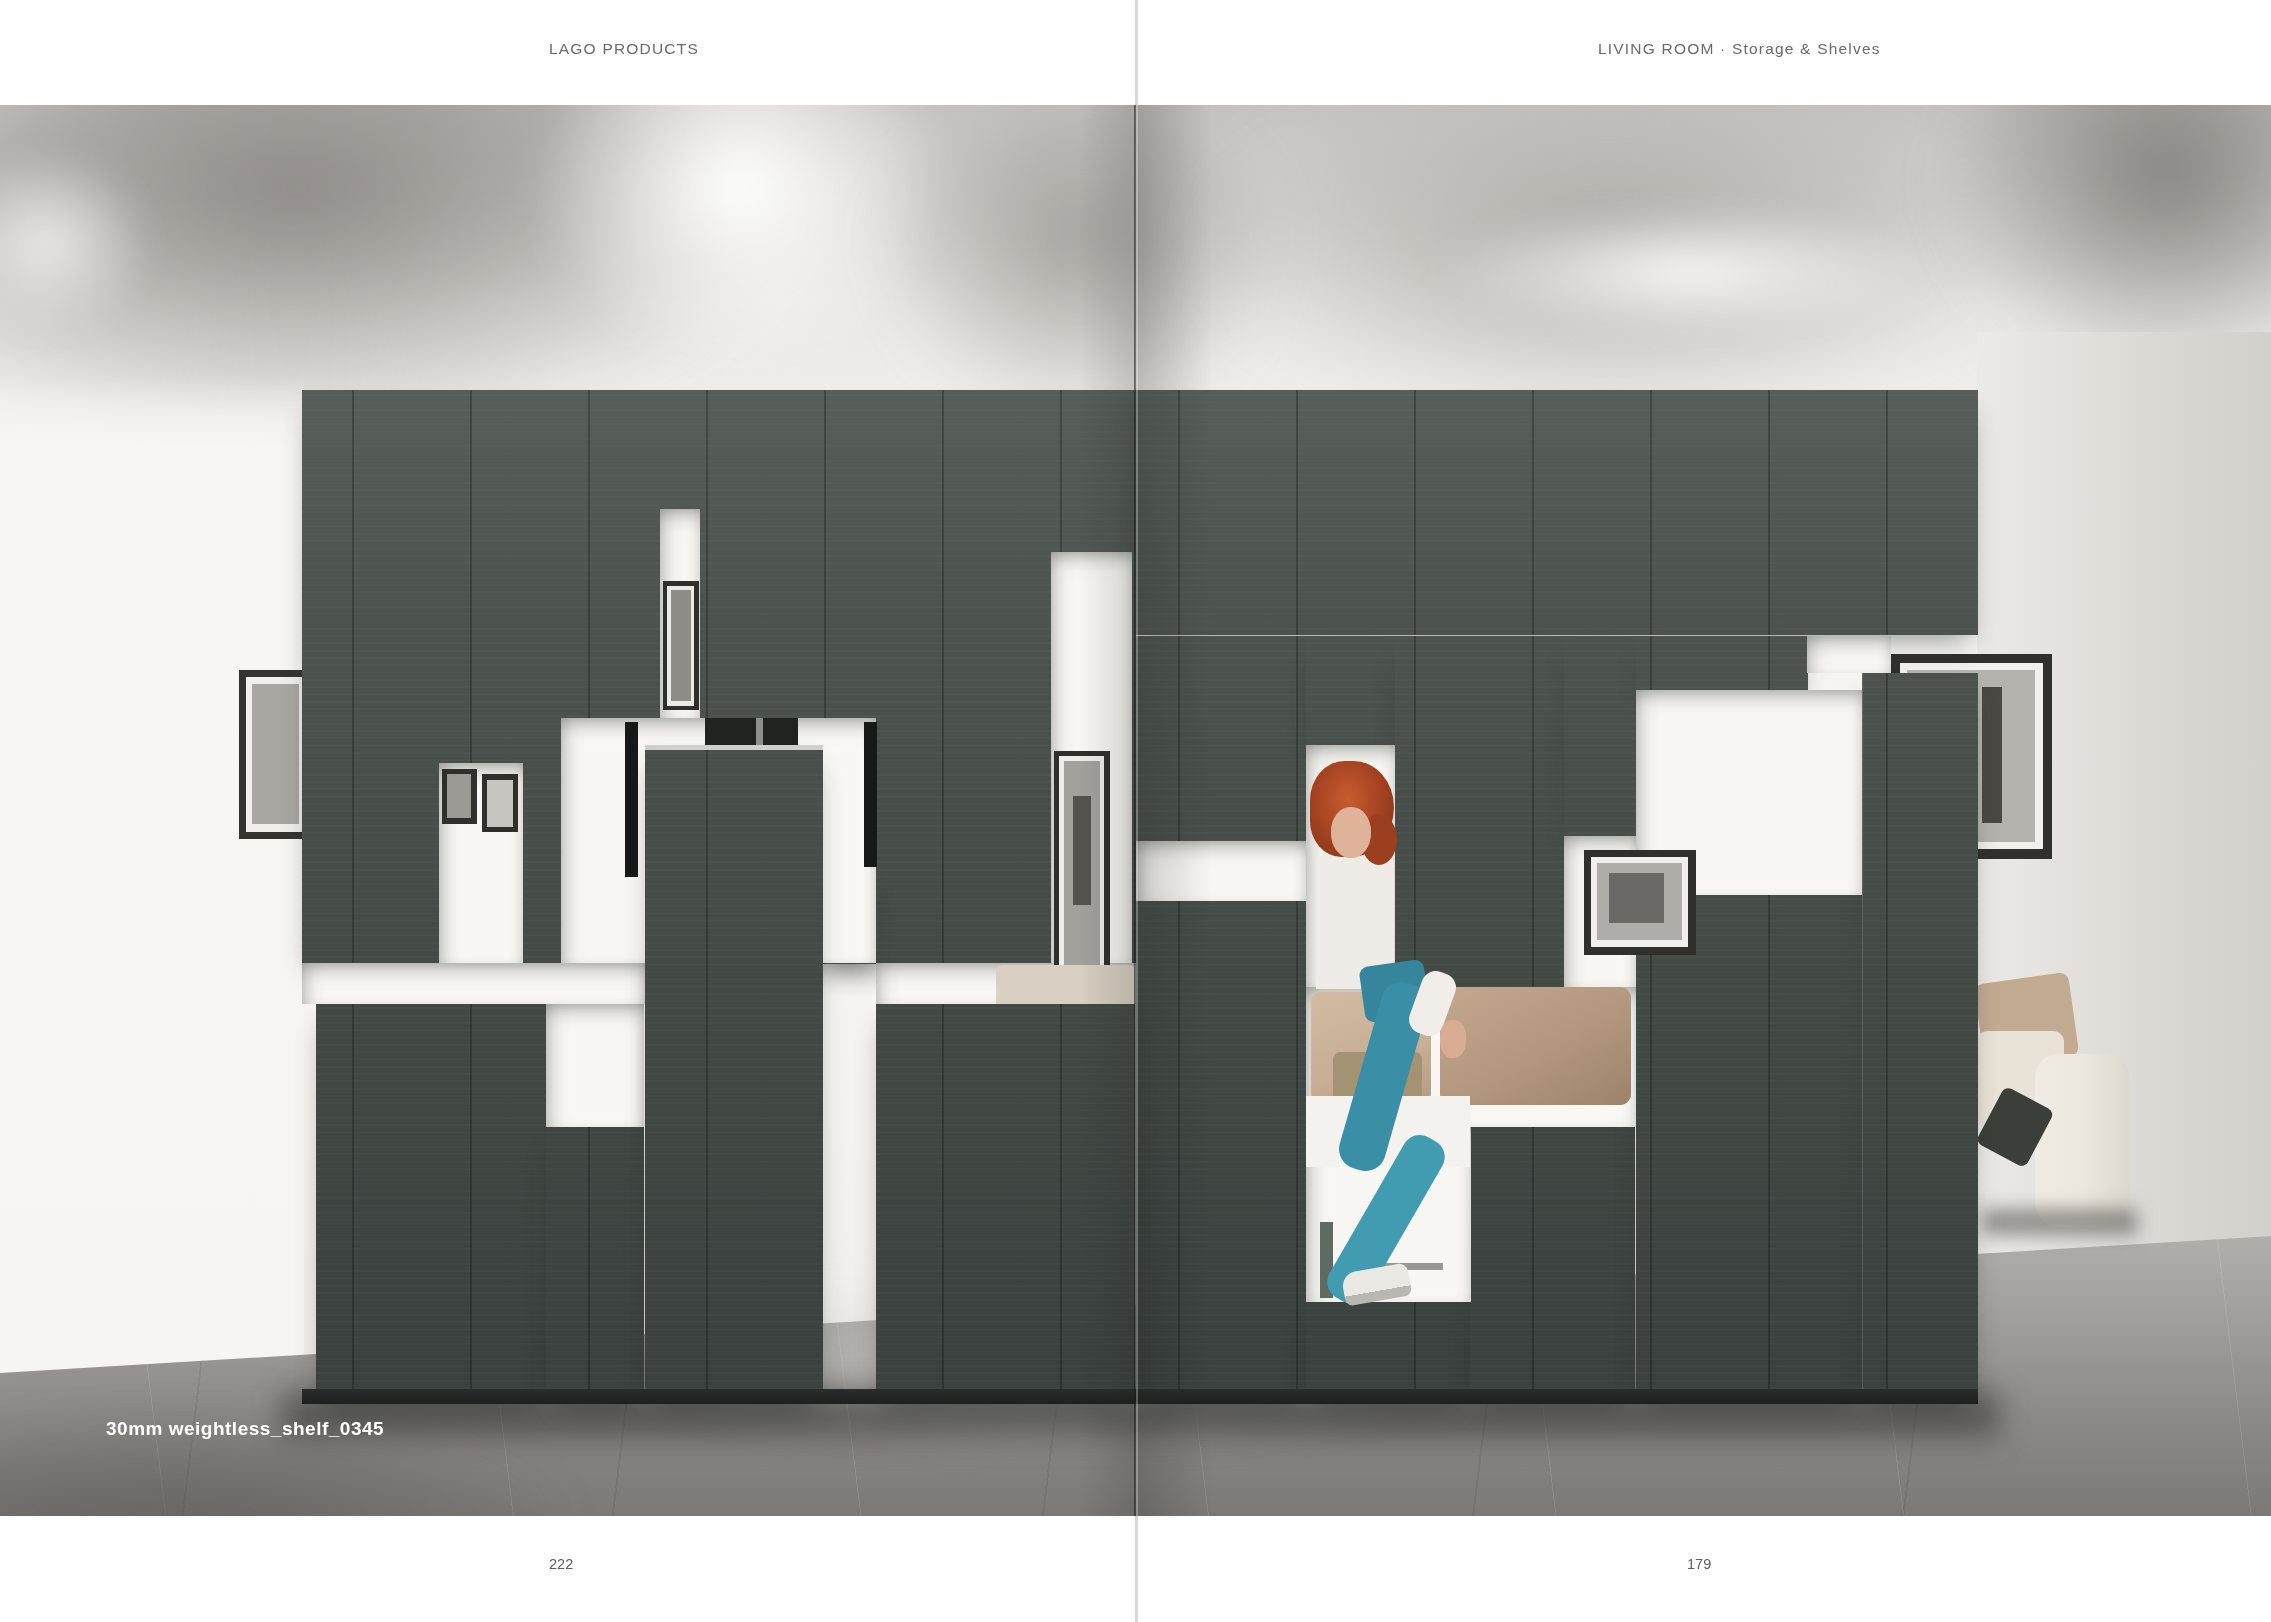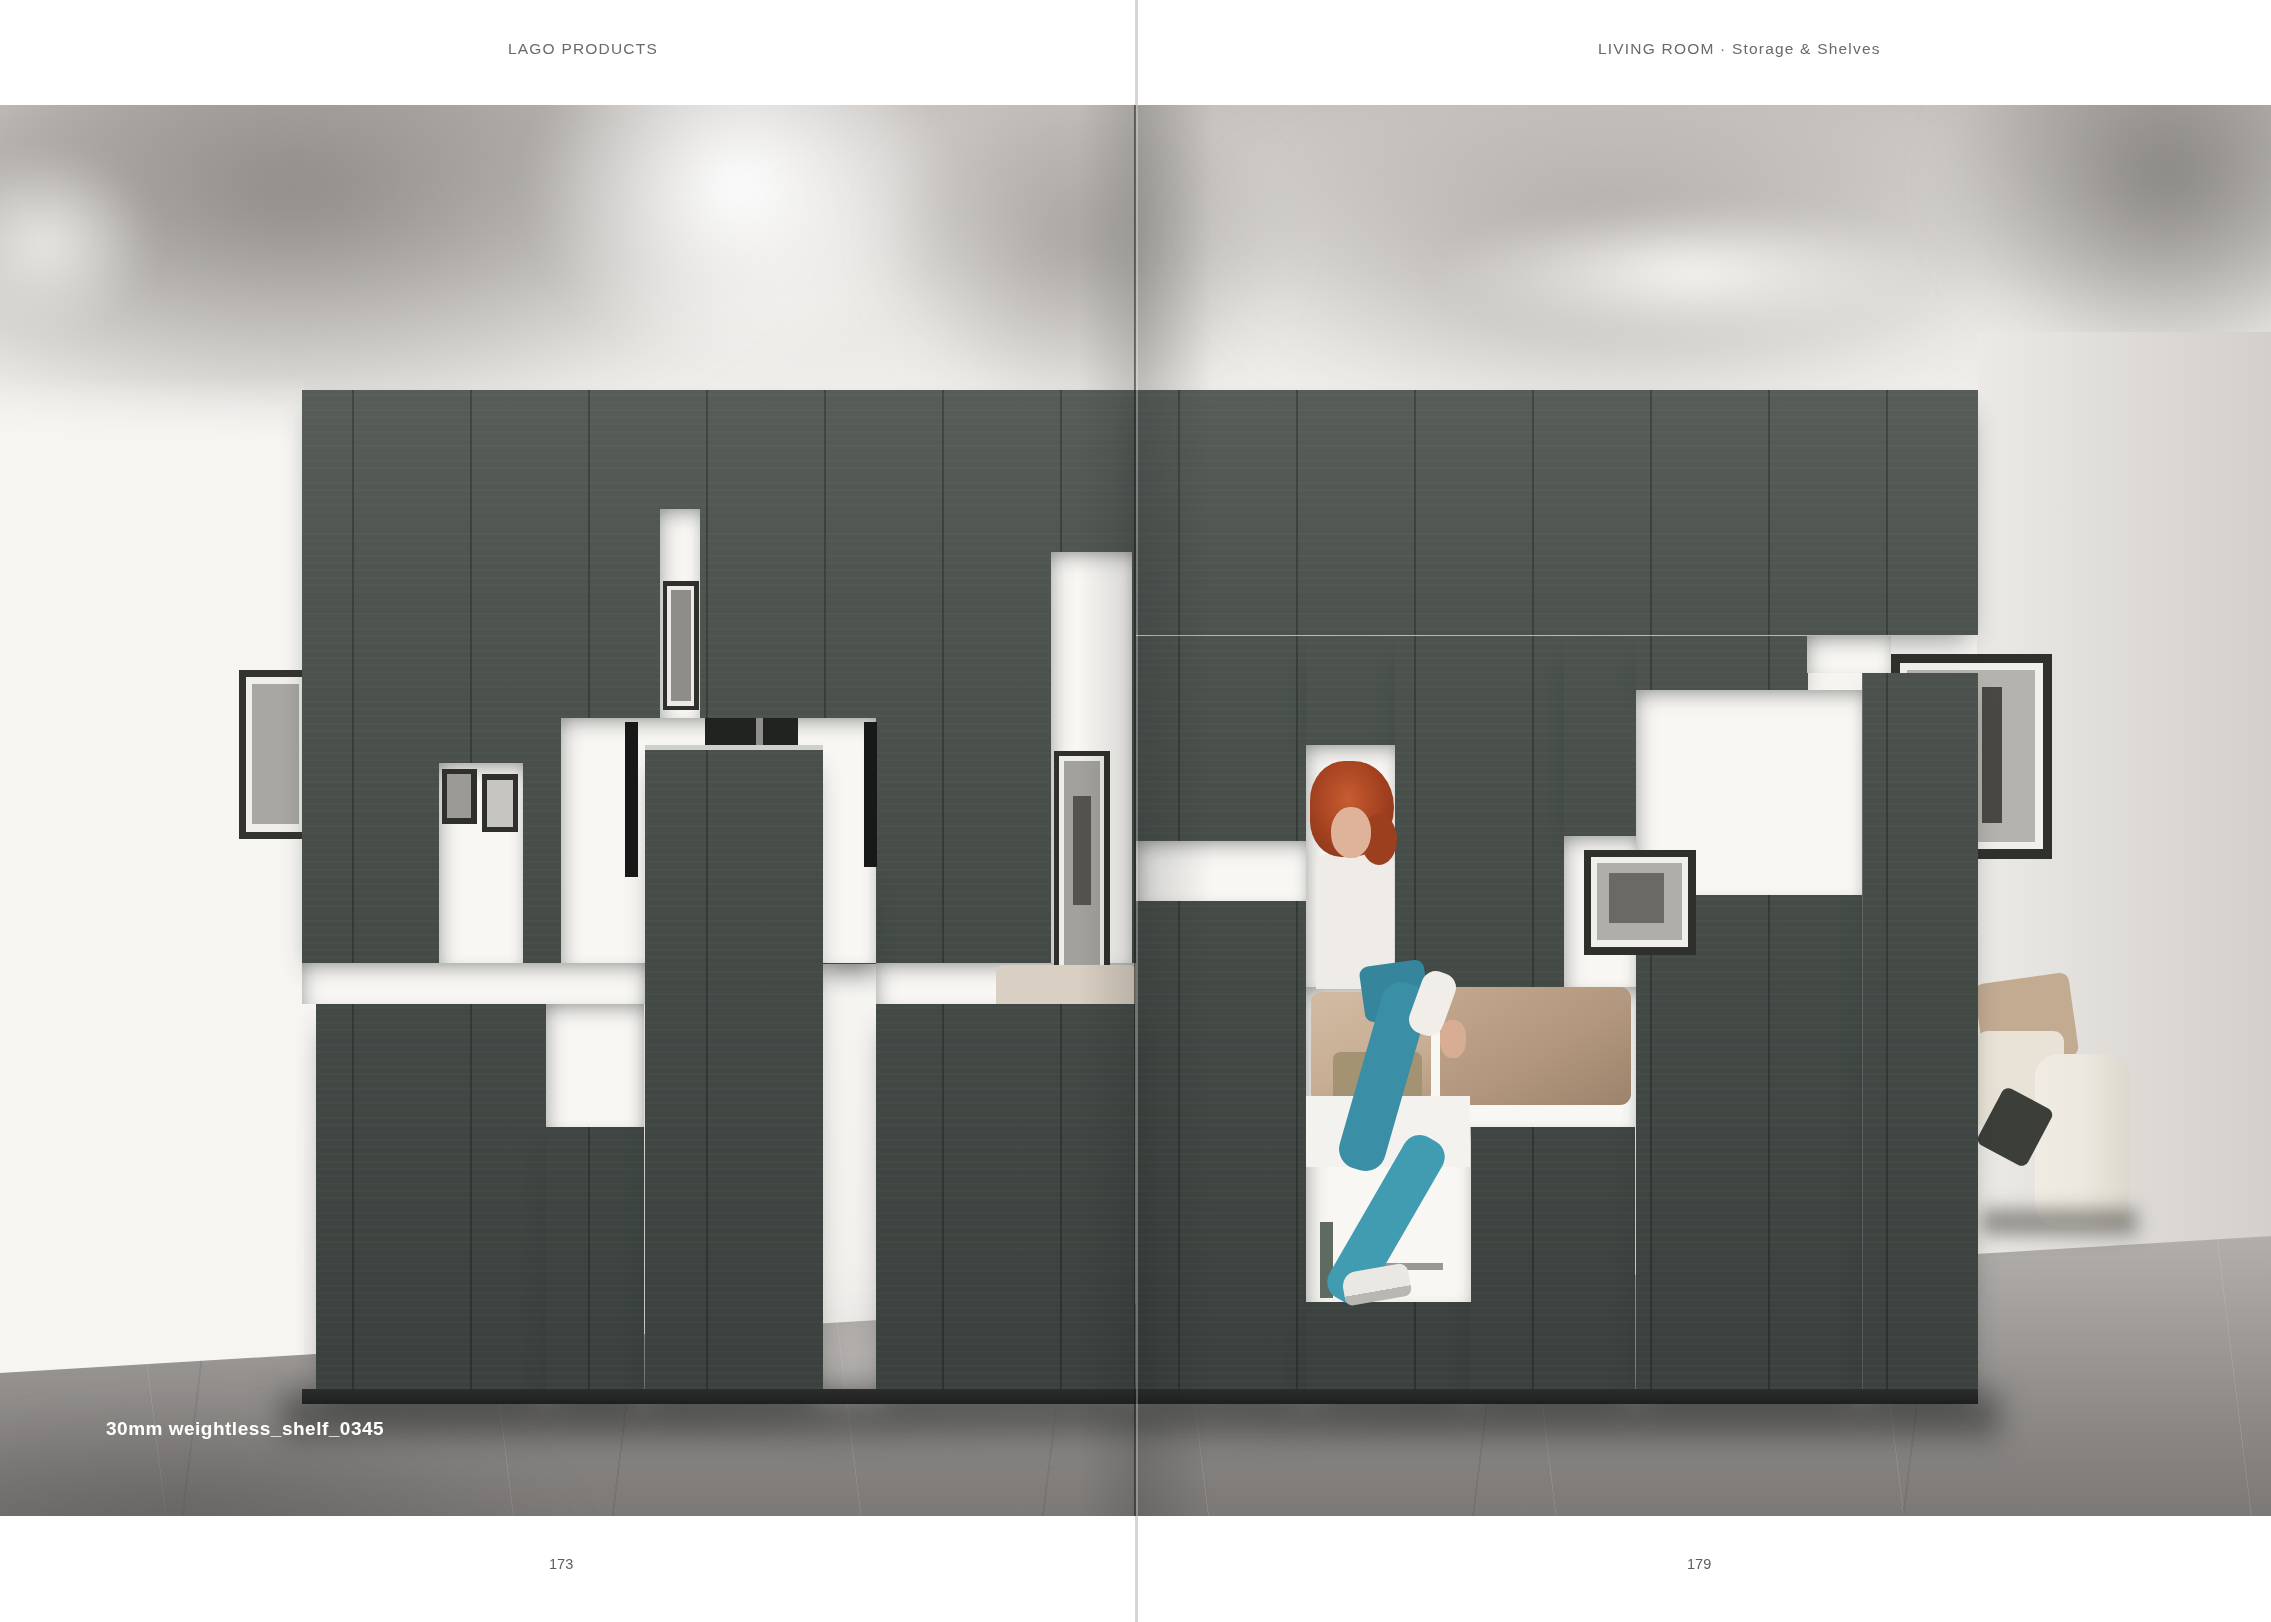--- a/index.html
+++ b/index.html
@@ -22,21 +22,21 @@
     box-shadow:inset 0 14.5px 20px -11px rgba(96,100,96,.6),
                inset 14.5px 0 20px -12.7px rgba(96,100,96,.45),
                inset -9px 0 14.5px -11px rgba(96,100,96,.3);}
   .soft{border-radius:50%;}
 </style>
 </head>
 <body>
 
 <div id="spread">
 
-  <div class="hdr" style="left: 508px; color: rgb(106, 106, 106);">LAGO PRODUCTS</div>
+  <div class="hdr" style="left: 549px; color: rgb(106, 106, 106);">LAGO PRODUCTS</div>
   <div class="hdr" style="left: 1598px; color: rgb(106, 106, 106);">LIVING ROOM · Storage &amp; Shelves</div>
 
   <div class="foldmargin" style="top:0;height:105px;"></div>
 
   <div id="photo">
 
     <div class="caption" style="color: rgb(255, 255, 255);">30mm weightless_shelf_0345</div>
   <div class="abs" style="left: 0px; top: 0px; width: 2272px; height: 1411px; z-index: 1; background: linear-gradient(rgb(198, 194, 191) 0%, rgb(233, 231, 227) 14%, rgb(245, 244, 241) 26%, rgb(246, 245, 242) 60%, rgb(239, 237, 234) 100%);"></div>
       <div class="abs soft" style="left: -136px; top: -55px; width: 955px; height: 391px; z-index: 2; background: radial-gradient(at 45% 35%, rgb(142, 138, 134) 0%, rgba(142, 138, 134, 0) 70%); filter: blur(27px);"></div>
       <div class="abs soft" style="left: 527px; top: -73px; width: 427px; height: 345px; z-index: 2; background: radial-gradient(at 50% 45%, rgb(255, 255, 255) 0%, rgba(255, 255, 255, 0) 70%); filter: blur(16.4px);"></div>
@@ -131,17 +131,17 @@
       <div class="abs" style="left: 1987px; top: 990px; width: 56px; height: 64px; z-index: 7; background: rgb(60, 62, 58); border-radius: 7.3px; transform: rotate(28deg);"></div>
       <div class="abs" style="left: 1982px; top: 1104px; width: 155px; height: 25.5px; z-index: 7; background: rgba(74, 72, 70, 0.55); filter: blur(9px);"></div>
       <div class="abs" style="left: 302px; top: 1284px; width: 1676px; height: 14.5px; z-index: 14; background: linear-gradient(rgb(42, 45, 43) 0%, rgb(29, 32, 30) 100%);"></div>
       <div class="abs" style="left: 1078px; top: 0px; width: 57px; height: 1411px; z-index: 20; background: linear-gradient(90deg, rgba(30, 32, 30, 0) 0%, rgba(30, 32, 30, 0.16) 100%);"></div>
       <div class="abs" style="left: 1136px; top: 0px; width: 76px; height: 1411px; z-index: 20; background: linear-gradient(90deg, rgba(30, 32, 30, 0.2) 0%, rgba(30, 32, 30, 0) 100%);"></div>
       <div class="abs" style="left: 1134px; top: 0px; width: 3.6px; height: 1411px; z-index: 21; background: linear-gradient(90deg, rgba(25, 27, 25, 0.55) 0px, rgba(25, 27, 25, 0.55) 60%, rgba(255, 255, 255, 0.28) 60%, rgba(255, 255, 255, 0.28) 100%);"></div>
     </div>
 
   <div class="foldmargin" style="top:1516px;height:106px;"></div>
 
-  <div class="pagenum" style="left:549px;">173</div>
+  <div class="pagenum" style="left:549px;">222</div>
   <div class="pagenum" style="left:1687px;">179</div>
 
 </div>
 
 
 </body></html>

